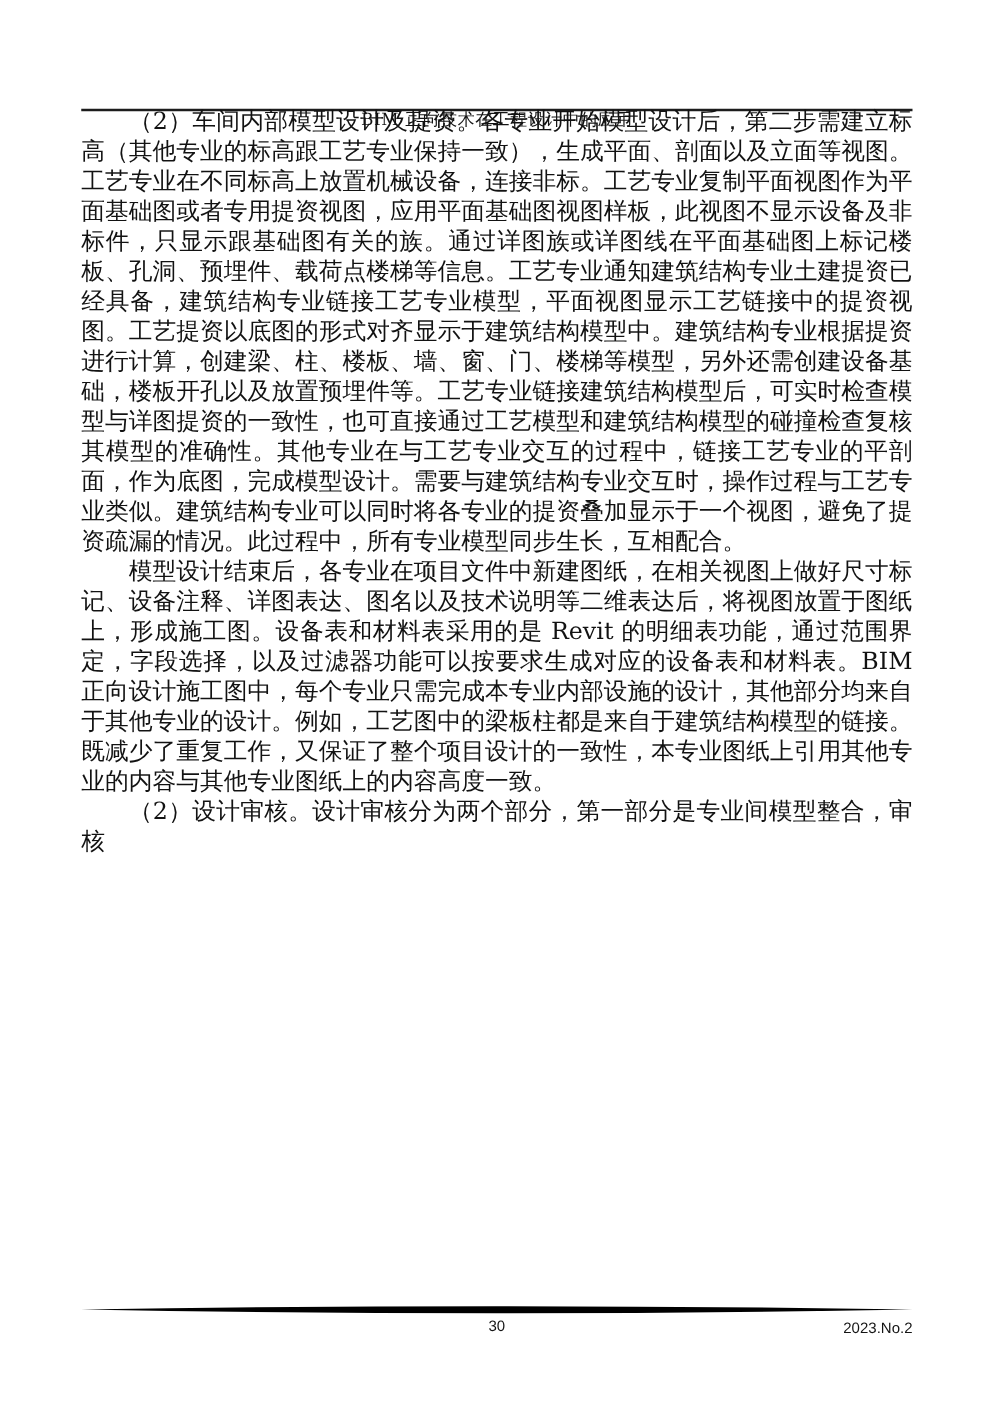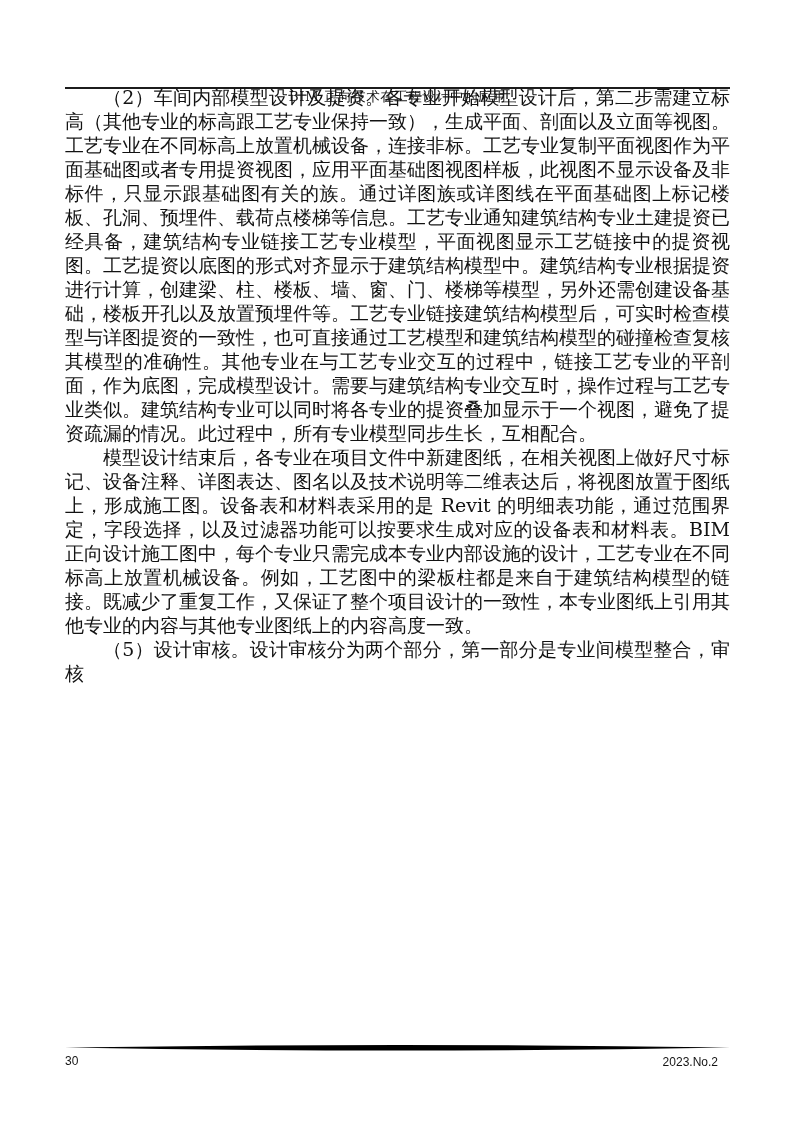--- a/index.html
+++ b/index.html
@@ -67,42 +67,42 @@
     width: 665px;
     height: 18px;
     font-family: "Liberation Sans", "DejaVu Sans", sans-serif;
     font-size: 12px;
     color: #141414;
   }
   .page-number {
     position: absolute;
     left: 0;
     right: 0;
-    text-align: left;
+    text-align: center;
   }
   .issue-label {
     position: absolute;
-    right: 12px;
+    right: 0;
     top: 1px;
     text-align: center;
   }
 </style>
 </head>
 <body>
 
 <div class="page">
 
   <div class="running-head">BIM 正向技术在工程设计中的应用</div>
 
   <div class="header-rule"></div>
 
   <div class="content">
     <p>（2）车间内部模型设计及提资。各专业开始模型设计后，第二步需建立标高（其他专业的标高跟工艺专业保持一致），生成平面、剖面以及立面等视图。工艺专业在不同标高上放置机械设备，连接非标。工艺专业复制平面视图作为平面基础图或者专用提资视图，应用平面基础图视图样板，此视图不显示设备及非标件，只显示跟基础图有关的族。通过详图族或详图线在平面基础图上标记楼板、孔洞、预埋件、载荷点楼梯等信息。工艺专业通知建筑结构专业土建提资已经具备，建筑结构专业链接工艺专业模型，平面视图显示工艺链接中的提资视图。工艺提资以底图的形式对齐显示于建筑结构模型中。建筑结构专业根据提资进行计算，创建梁、柱、楼板、墙、窗、门、楼梯等模型，另外还需创建设备基础，楼板开孔以及放置预埋件等。工艺专业链接建筑结构模型后，可实时检查模型与详图提资的一致性，也可直接通过工艺模型和建筑结构模型的碰撞检查复核其模型的准确性。其他专业在与工艺专业交互的过程中，链接工艺专业的平剖面，作为底图，完成模型设计。需要与建筑结构专业交互时，操作过程与工艺专业类似。建筑结构专业可以同时将各专业的提资叠加显示于一个视图，避免了提资疏漏的情况。此过程中，所有专业模型同步生长，互相配合。</p>
-    <p>模型设计结束后，各专业在项目文件中新建图纸，在相关视图上做好尺寸标记、设备注释、详图表达、图名以及技术说明等二维表达后，将视图放置于图纸上，形成施工图。设备表和材料表采用的是 Revit 的明细表功能，通过范围界定，字段选择，以及过滤器功能可以按要求生成对应的设备表和材料表。BIM 正向设计施工图中，每个专业只需完成本专业内部设施的设计，工艺专业在不同标高上放置机械设备。例如，工艺图中的梁板柱都是来自于建筑结构模型的链接。既减少了重复工作，又保证了整个项目设计的一致性，本专业图纸上引用其他专业的内容与其他专业图纸上的内容高度一致。</p>
-    <p>（5）设计审核。设计审核分为两个部分，第一部分是专业间模型整合，审核</p>
+    <p>模型设计结束后，各专业在项目文件中新建图纸，在相关视图上做好尺寸标记、设备注释、详图表达、图名以及技术说明等二维表达后，将视图放置于图纸上，形成施工图。设备表和材料表采用的是 Revit 的明细表功能，通过范围界定，字段选择，以及过滤器功能可以按要求生成对应的设备表和材料表。BIM 正向设计施工图中，每个专业只需完成本专业内部设施的设计，其他部分均来自于其他专业的设计。例如，工艺图中的梁板柱都是来自于建筑结构模型的链接。既减少了重复工作，又保证了整个项目设计的一致性，本专业图纸上引用其他专业的内容与其他专业图纸上的内容高度一致。</p>
+    <p>（2）设计审核。设计审核分为两个部分，第一部分是专业间模型整合，审核</p>
   </div>
 
   <svg class="footer-rule" viewBox="0 0 665 9" preserveAspectRatio="none">
     <path d="M0,3.6 Q332.5,-1.8 665,3.6 Q332.5,9.6 0,3.6 Z" fill="#000000"></path>
   </svg>
 
   <div class="footer-meta">
     <span class="page-number">30</span>
     <span class="issue-label">2023.No.2</span>
   </div>

